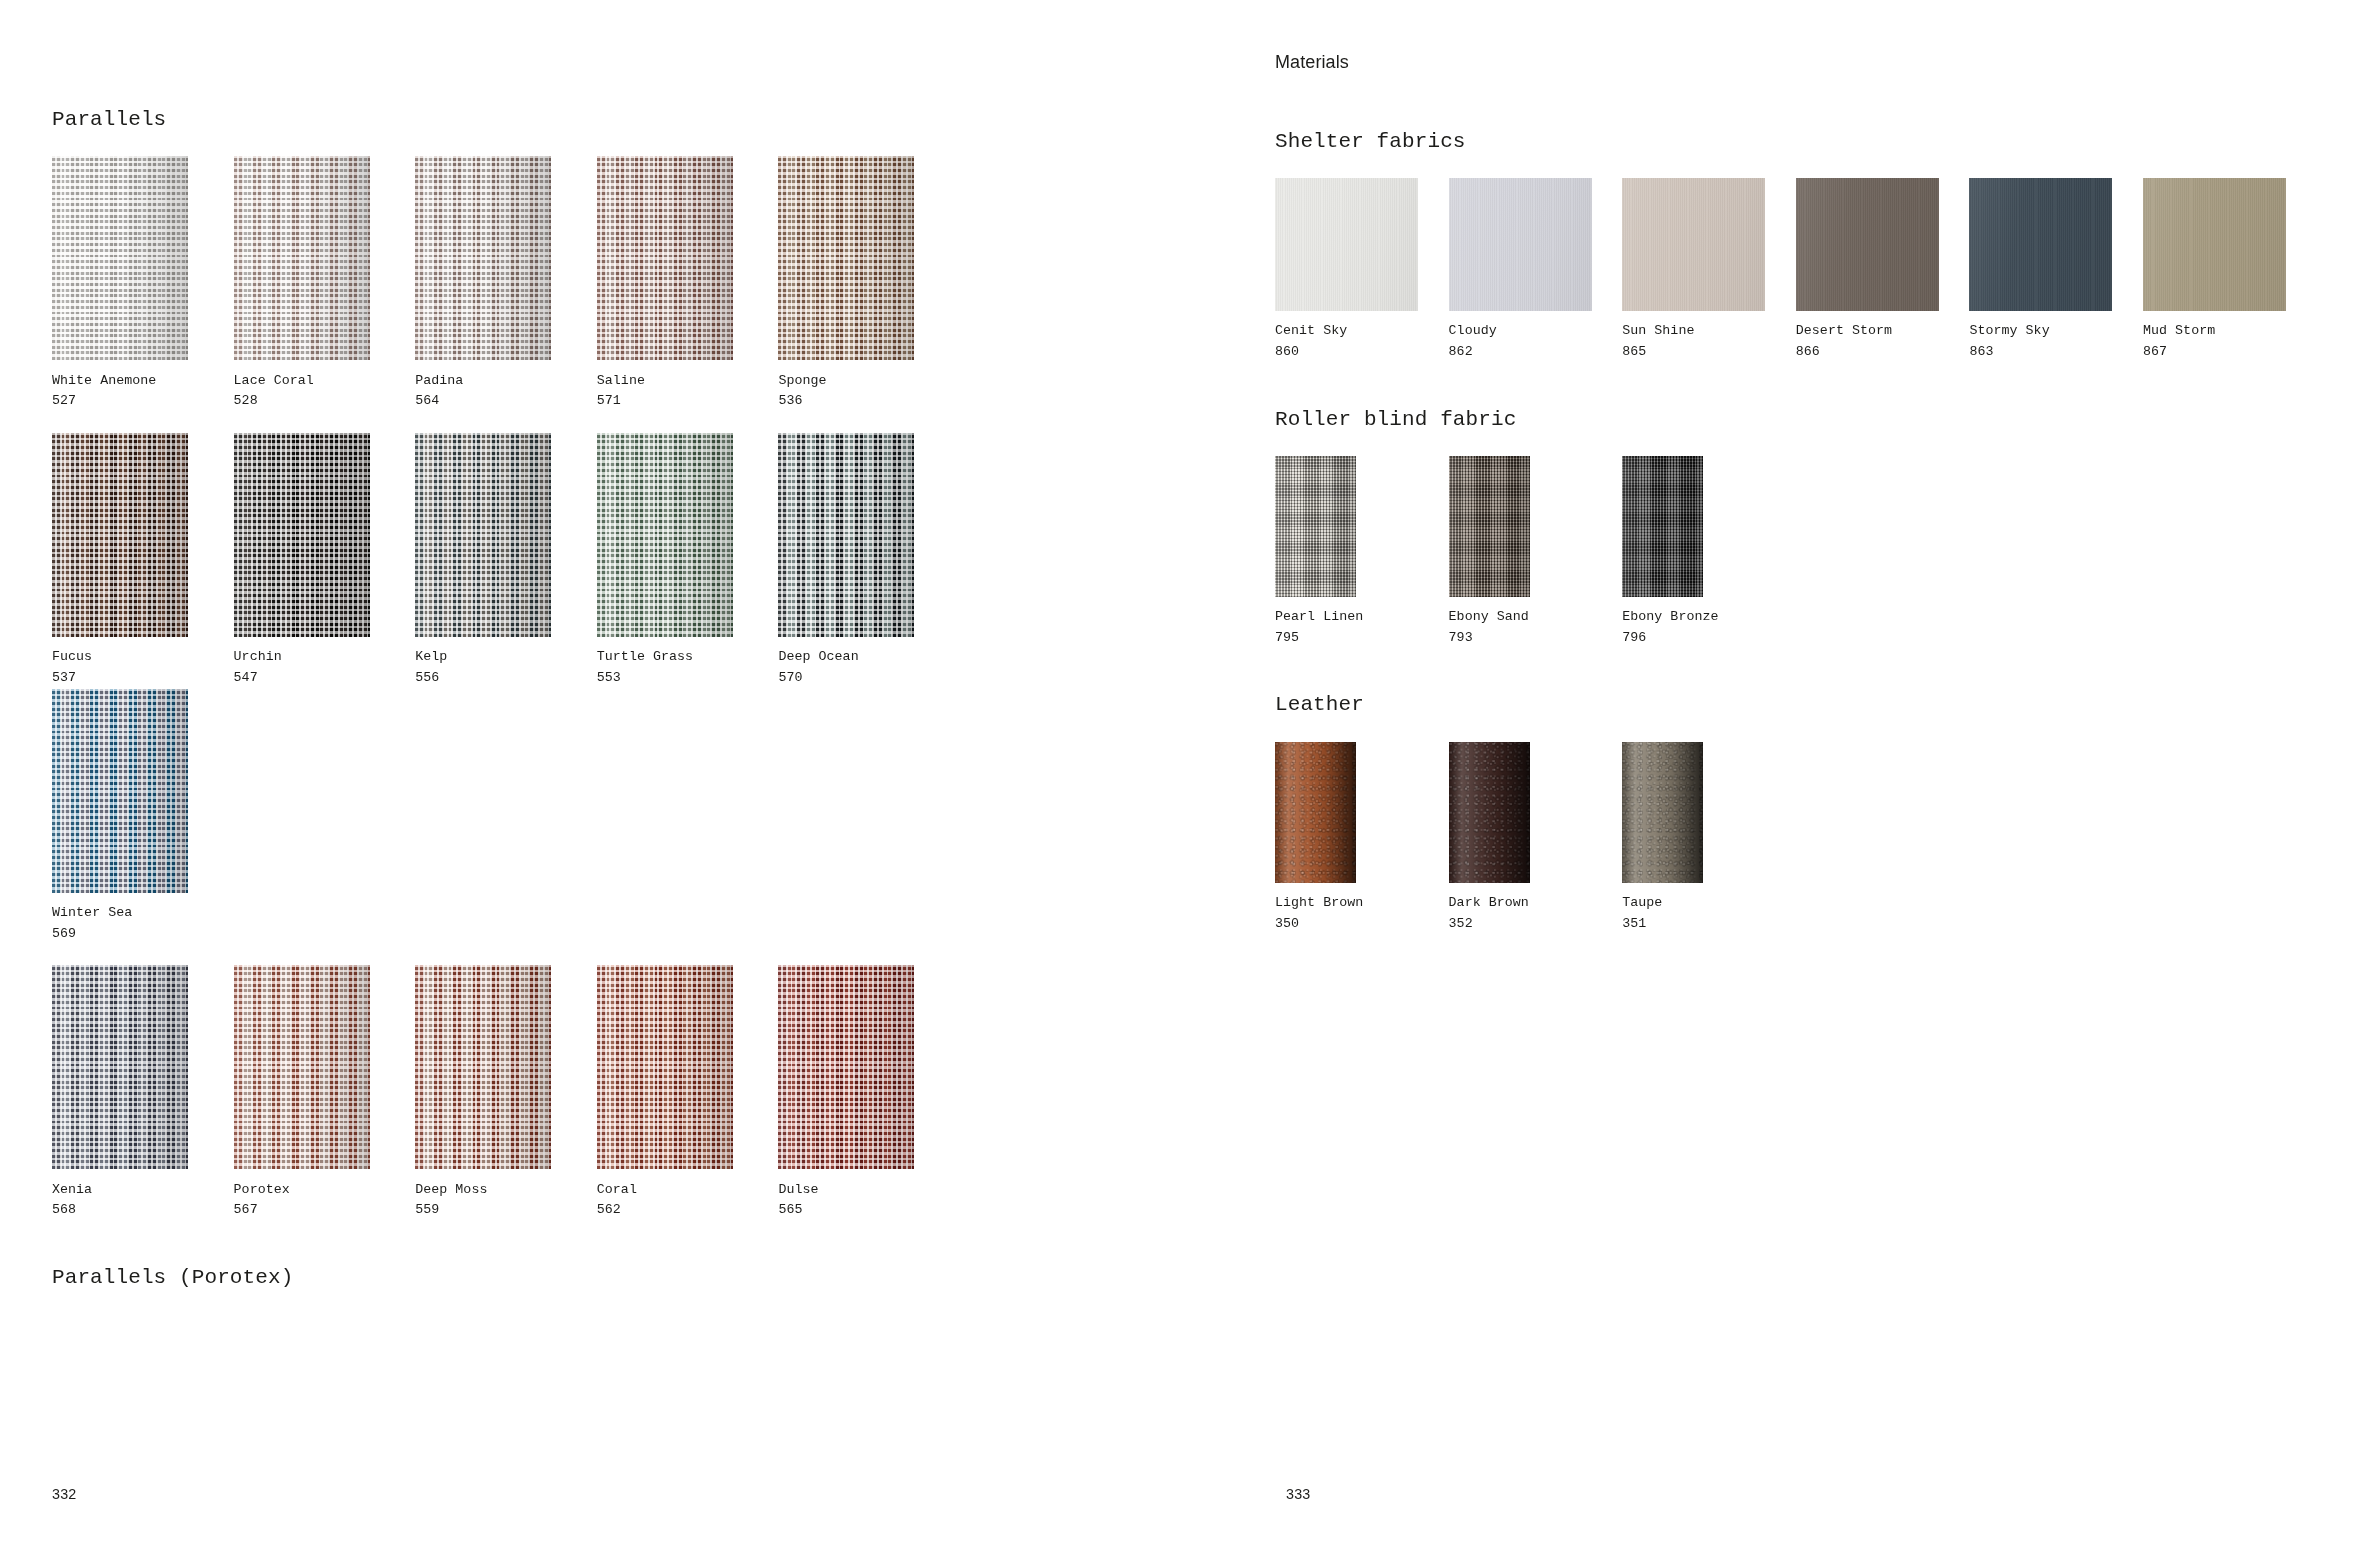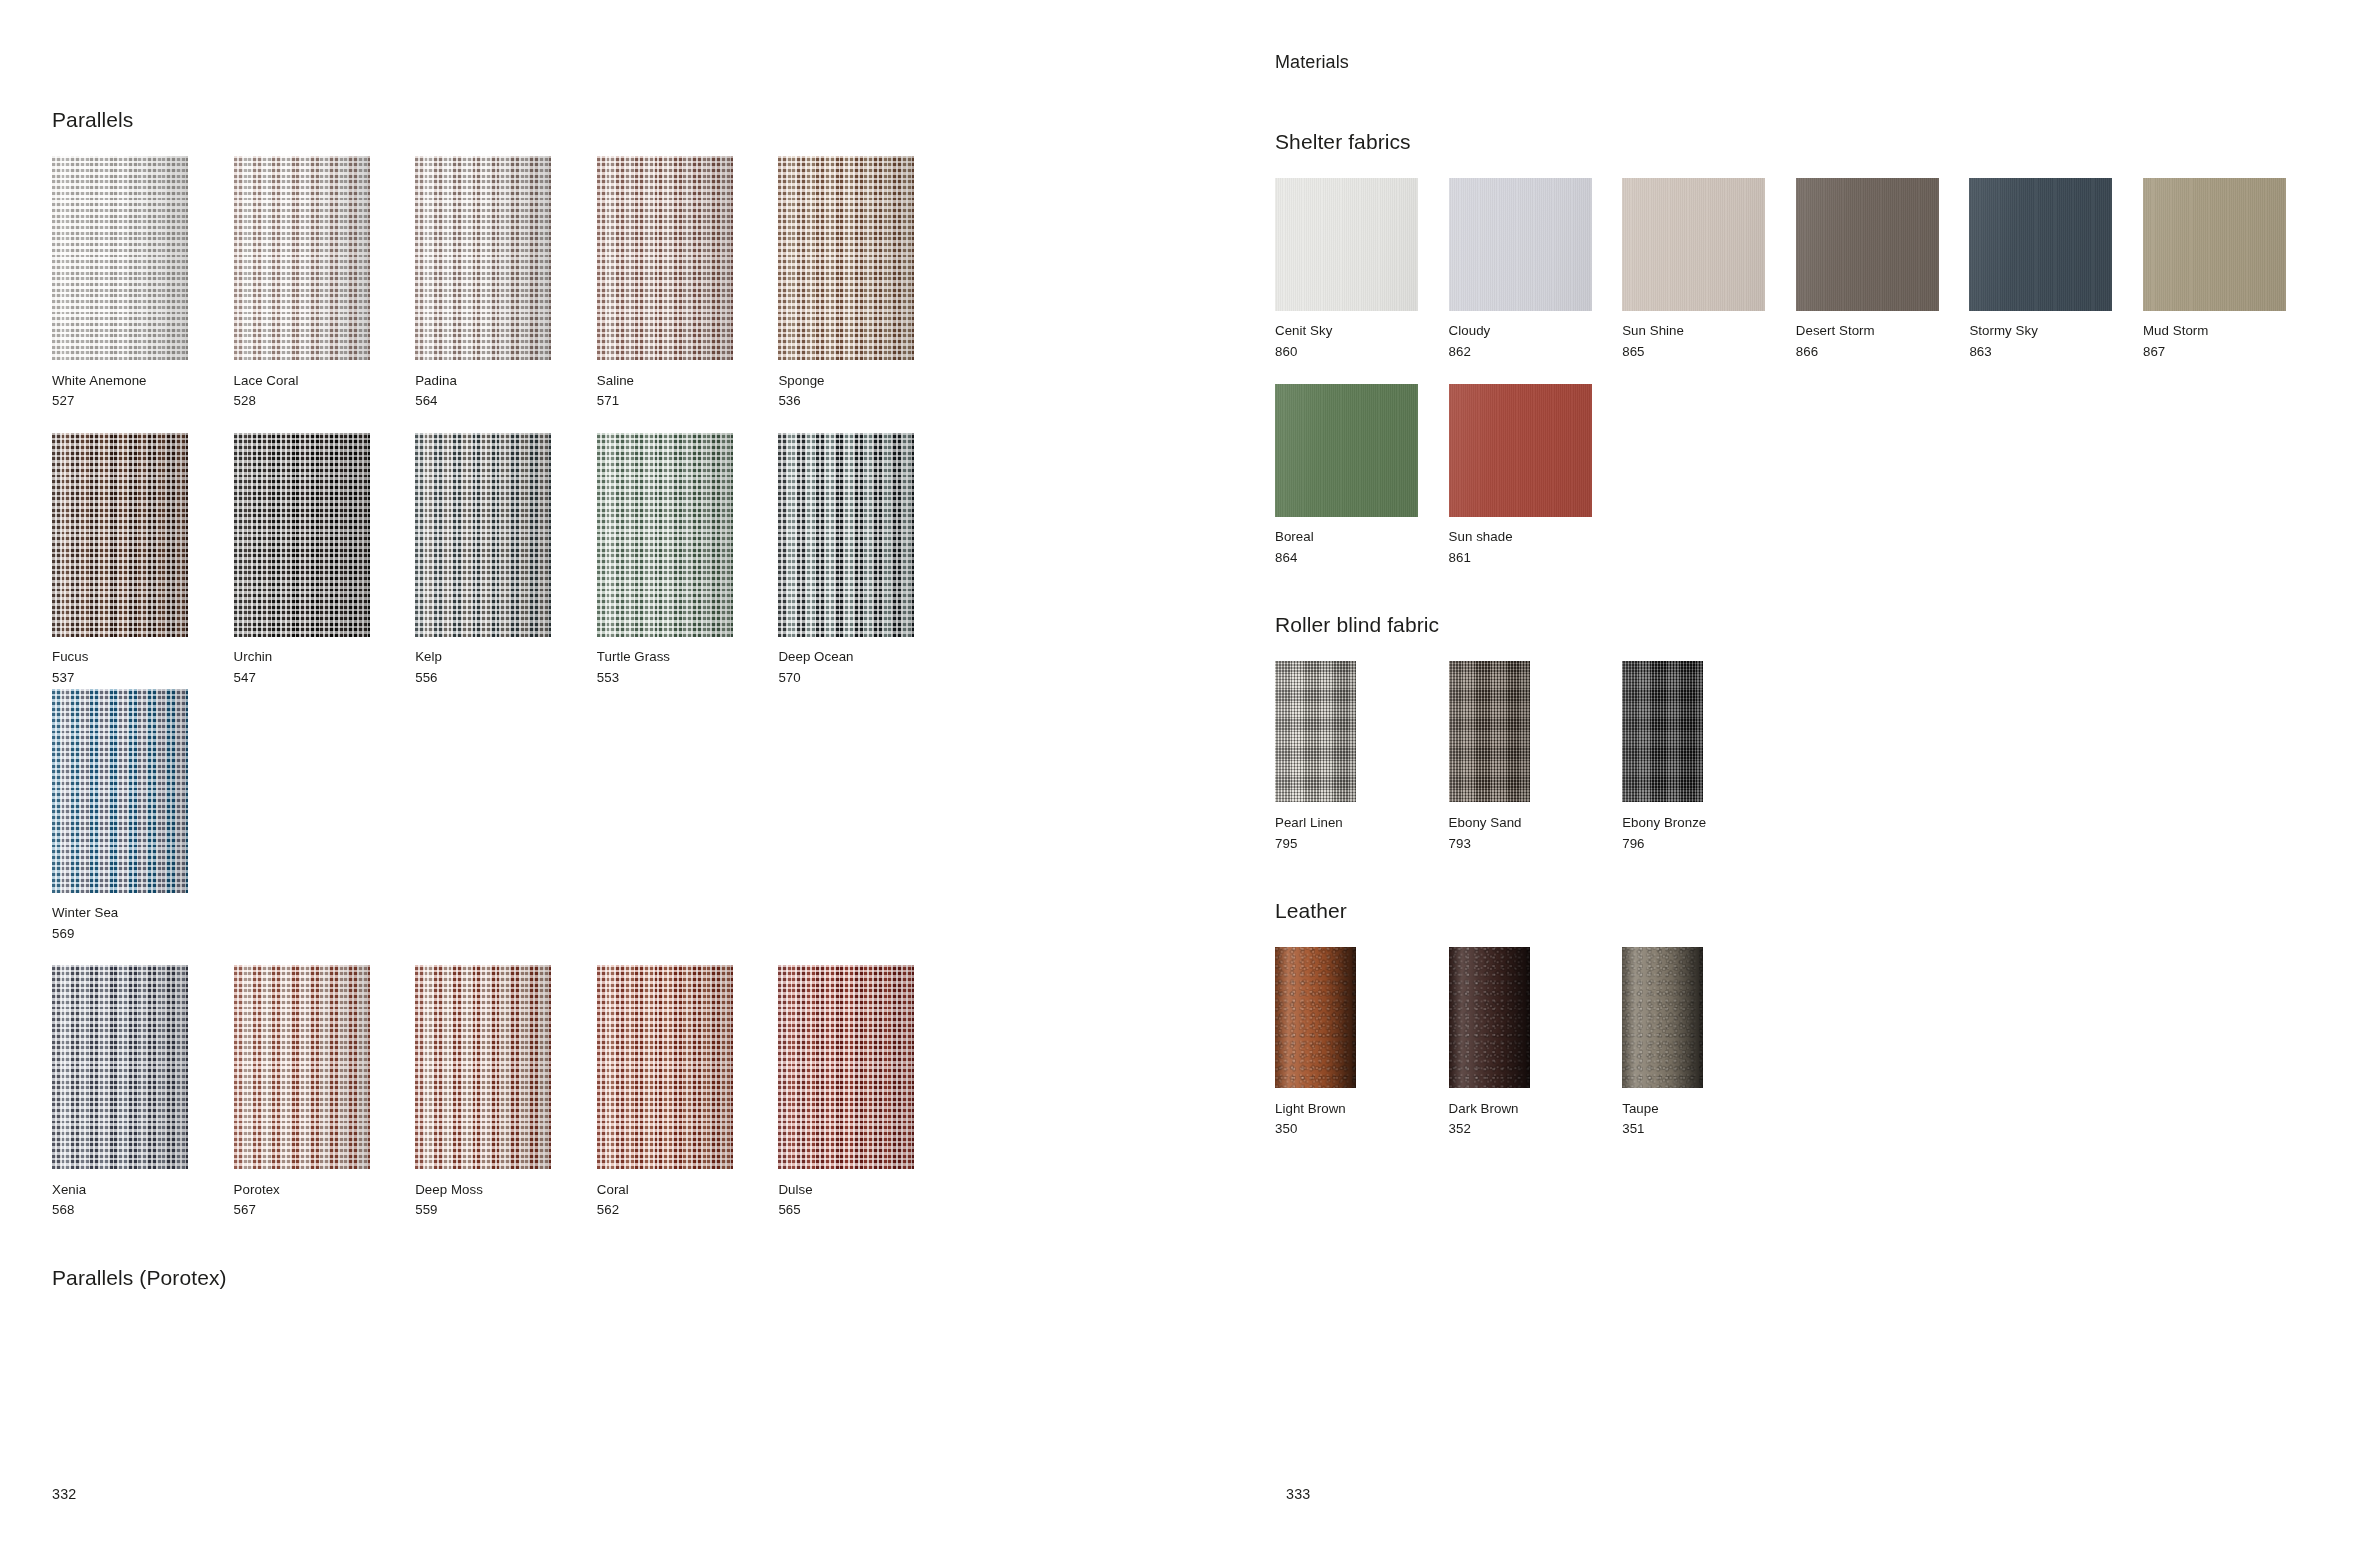--- a/index.html
+++ b/index.html
@@ -45,20 +45,21 @@
     font-size: 18px;
     letter-spacing: 0.1px;
     color: #1d1d1b;
     margin: 0 0 0 0;
     line-height: 1.2;
     font-weight: 400;
   }
 
   .section {
     margin-top: 0;
+    font-family: Liberation Mono, monospace;
   }
   .section-title {
     font-size: 21px;
     font-weight: 400;
     color: #1d1d1b;
     letter-spacing: 0.1px;
     line-height: 1.2;
   }
 
   .swatch-grid {
@@ -425,40 +426,20 @@
                 <div class="swatch solid-sm">
                   <div class="solid-fab" style="--base: #a59a80;">
                     <div class="solid-sheen"></div>
                   </div>
                 </div>
                 <div class="swatch-label"><span>Mud Storm</span><span class="code">867</span></div>
               </div>
             </div>
           </div>
           <div class="section">
-            <div class="swatch-grid" style="margin-top: 21px;">
-              <div class="swatch-cell" style="width: 166px;">
-                <div class="swatch solid-sm">
-                  <div class="solid-fab" style="--base: #5d7a54;">
-                    <div class="solid-sheen"></div>
-                  </div>
-                </div>
-                <div class="swatch-label"><span>Boreal</span><span class="code">864</span></div>
-              </div>
-              <div class="swatch-cell" style="width: 166px;">
-                <div class="swatch solid-sm">
-                  <div class="solid-fab" style="--base: #a5463a;">
-                    <div class="solid-sheen"></div>
-                  </div>
-                </div>
-                <div class="swatch-label"><span>Sun shade</span><span class="code">861</span></div>
-              </div>
-            </div>
-          </div>
-          <div class="section">
             <div class="section-title" style="margin-top: 44px;">Roller blind fabric</div>
             <div class="swatch-grid" style="margin-top: 24px;">
               <div class="swatch-cell" style="width: 166px;">
                 <div class="swatch roller">
                   <div class="tex weave-mesh" style="--base: #cdc8bd;">
                     <div class="sheen"></div>
                   </div>
                 </div>
                 <div class="swatch-label"><span>Pearl Linen</span><span class="code">795</span></div>
               </div>

